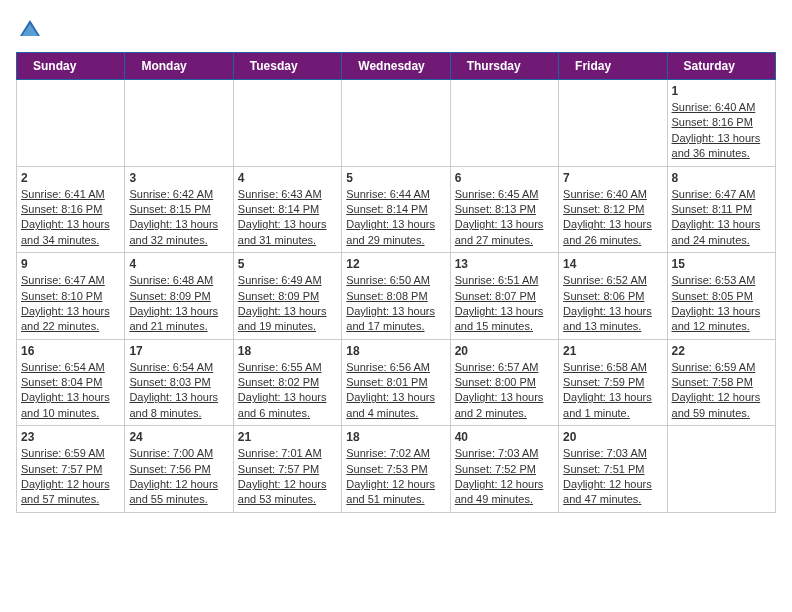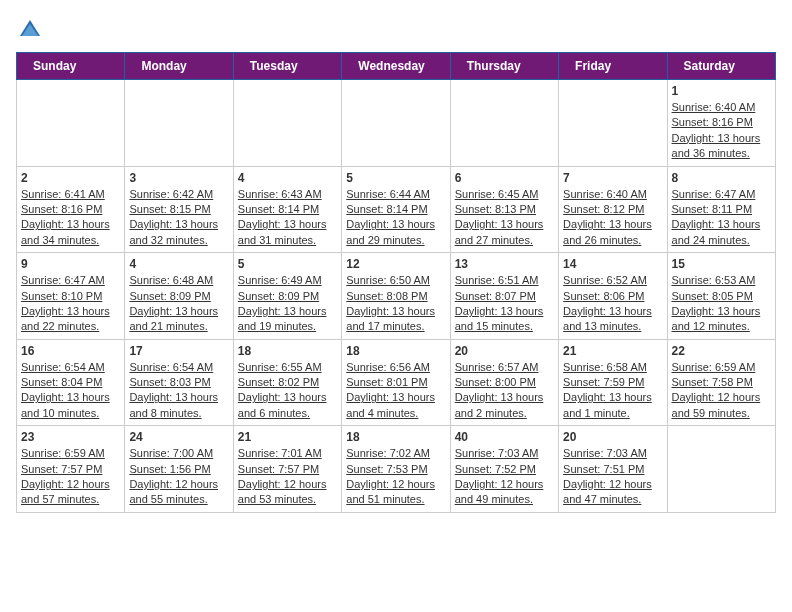--- a/index.html
+++ b/index.html
@@ -288,21 +288,21 @@
         <td>
           <div class="day-number">23</div>
           <div class="day-info">Sunrise: 6:59 AM
 Sunset: 7:57 PM
 Daylight: 12 hours
 and 57 minutes.</div>
         </td>
         <td>
           <div class="day-number">24</div>
           <div class="day-info">Sunrise: 7:00 AM
-Sunset: 1:56 PM
+Sunset: 7:56 PM
 Daylight: 12 hours
 and 55 minutes.</div>
         </td>
         <td>
           <div class="day-number">21</div>
           <div class="day-info">Sunrise: 7:01 AM
 Sunset: 7:57 PM
 Daylight: 12 hours
 and 53 minutes.</div>
         </td>

